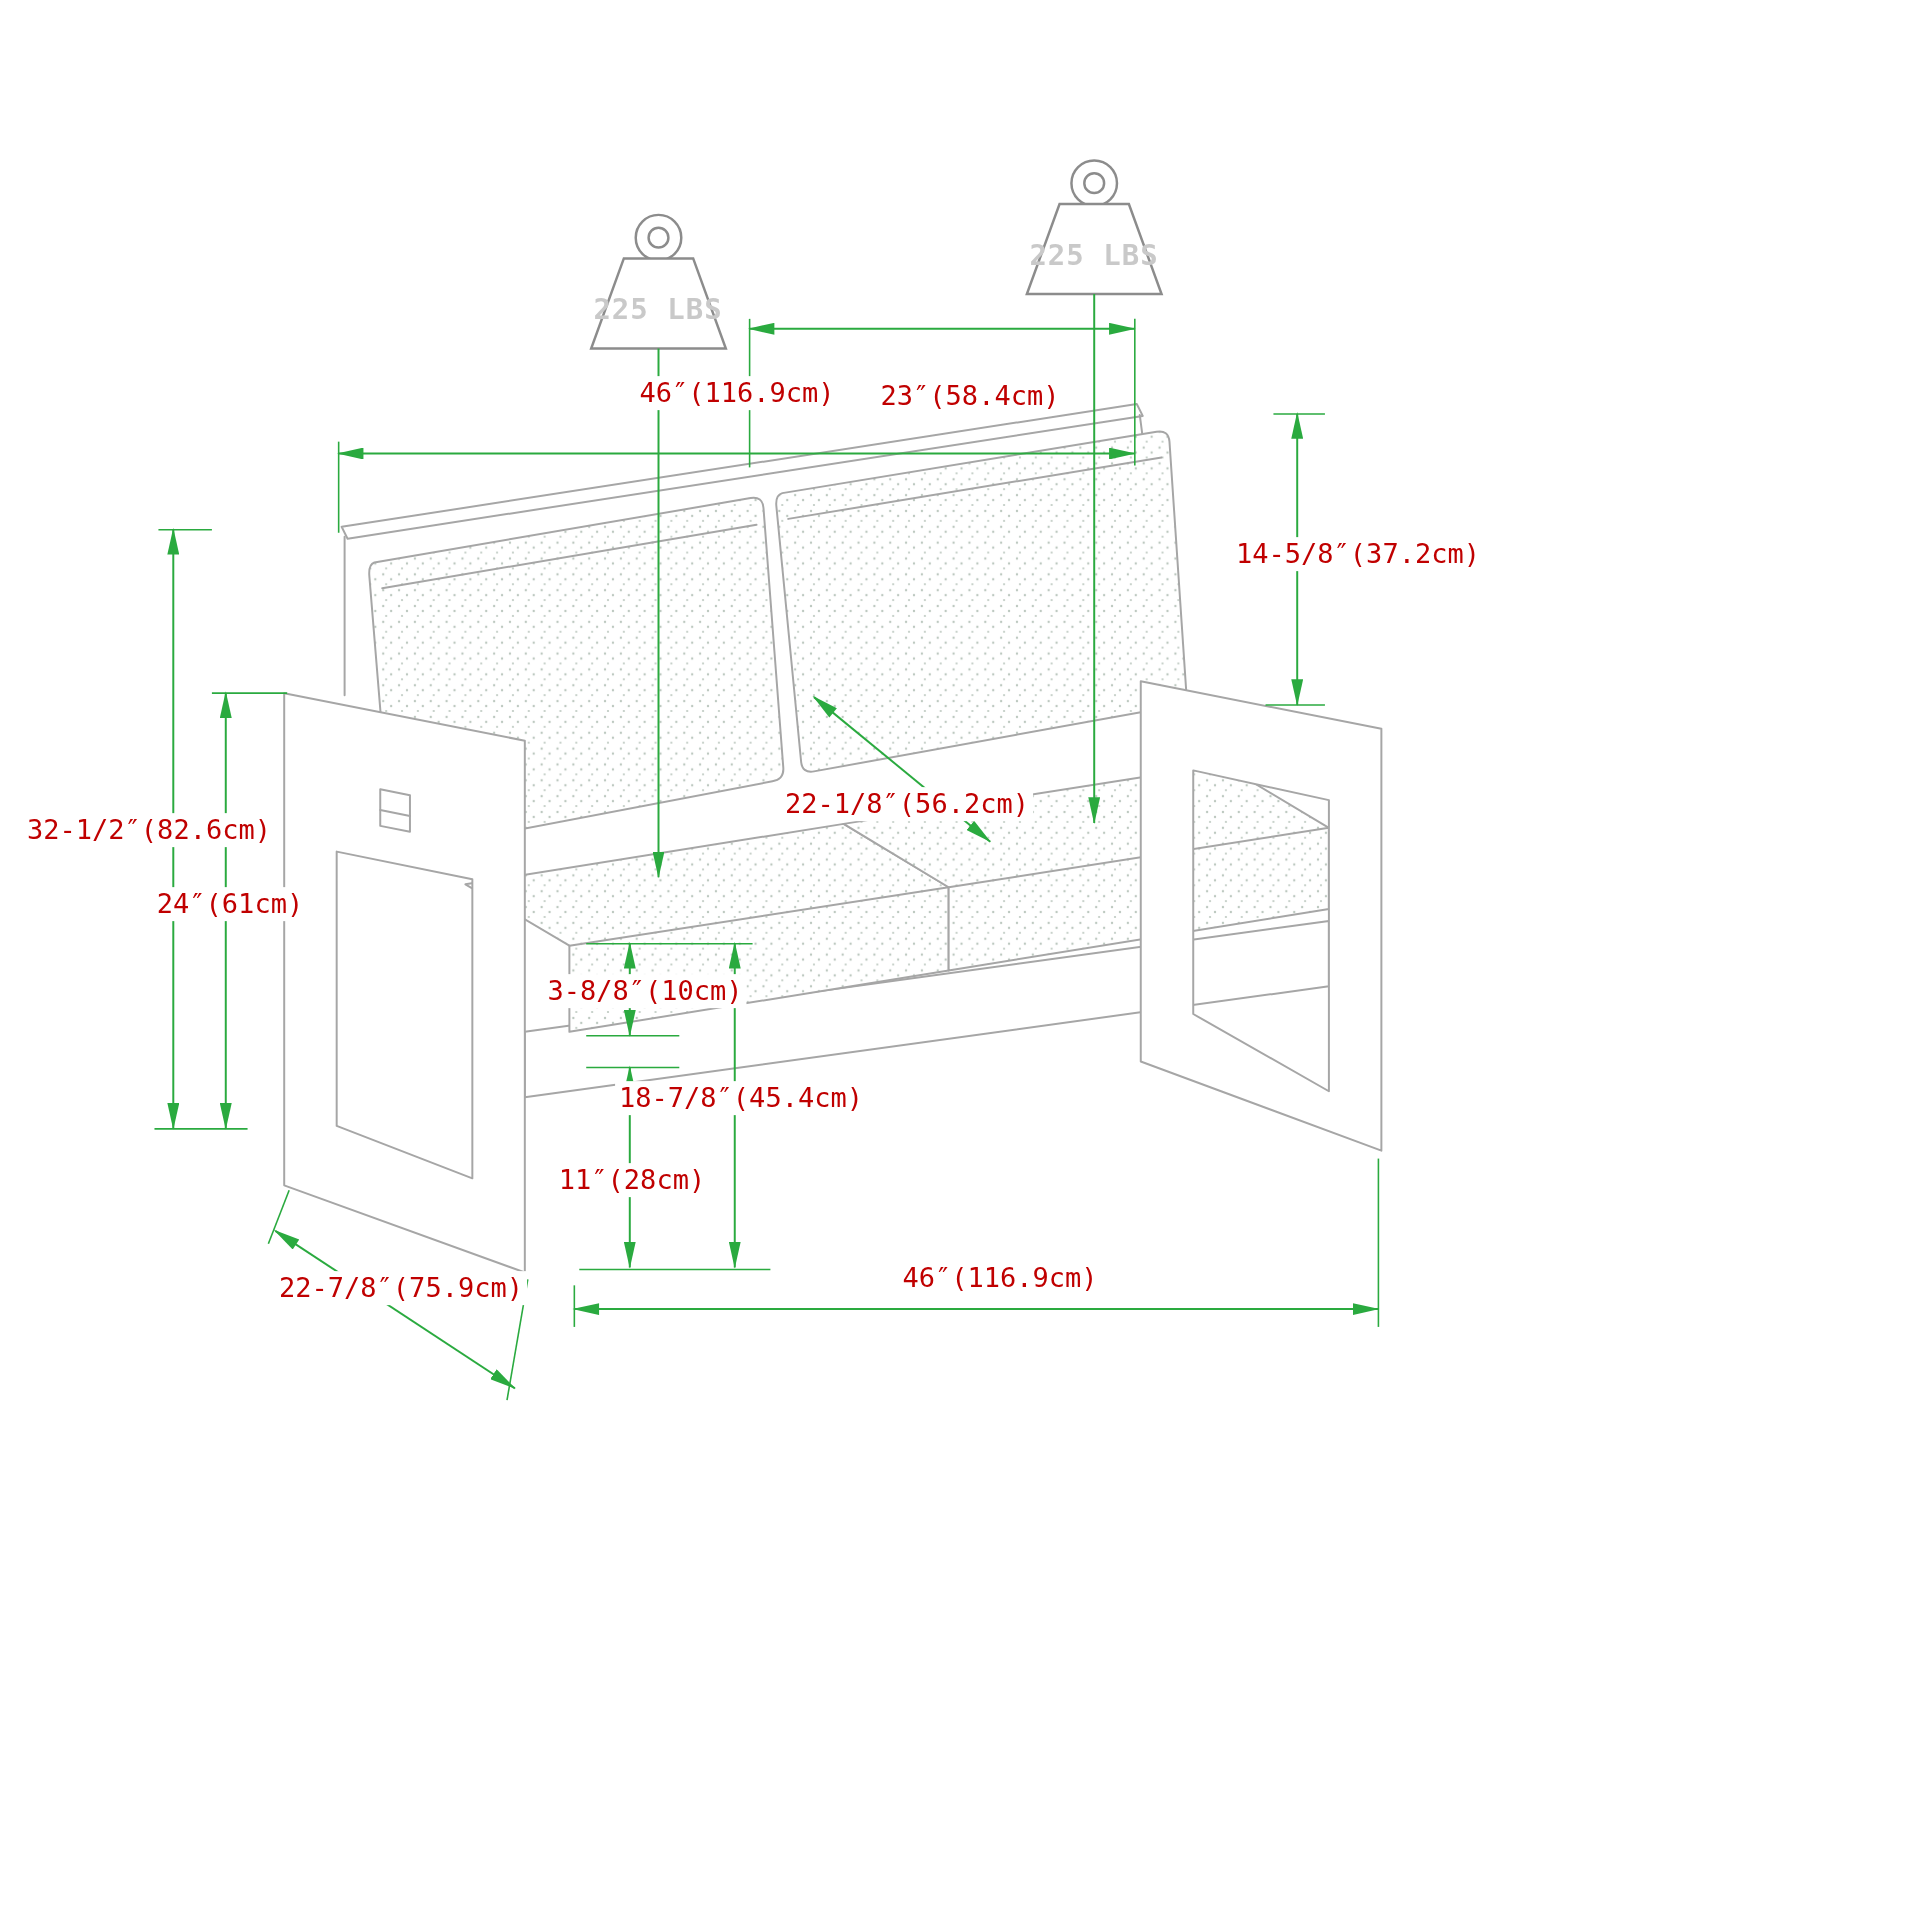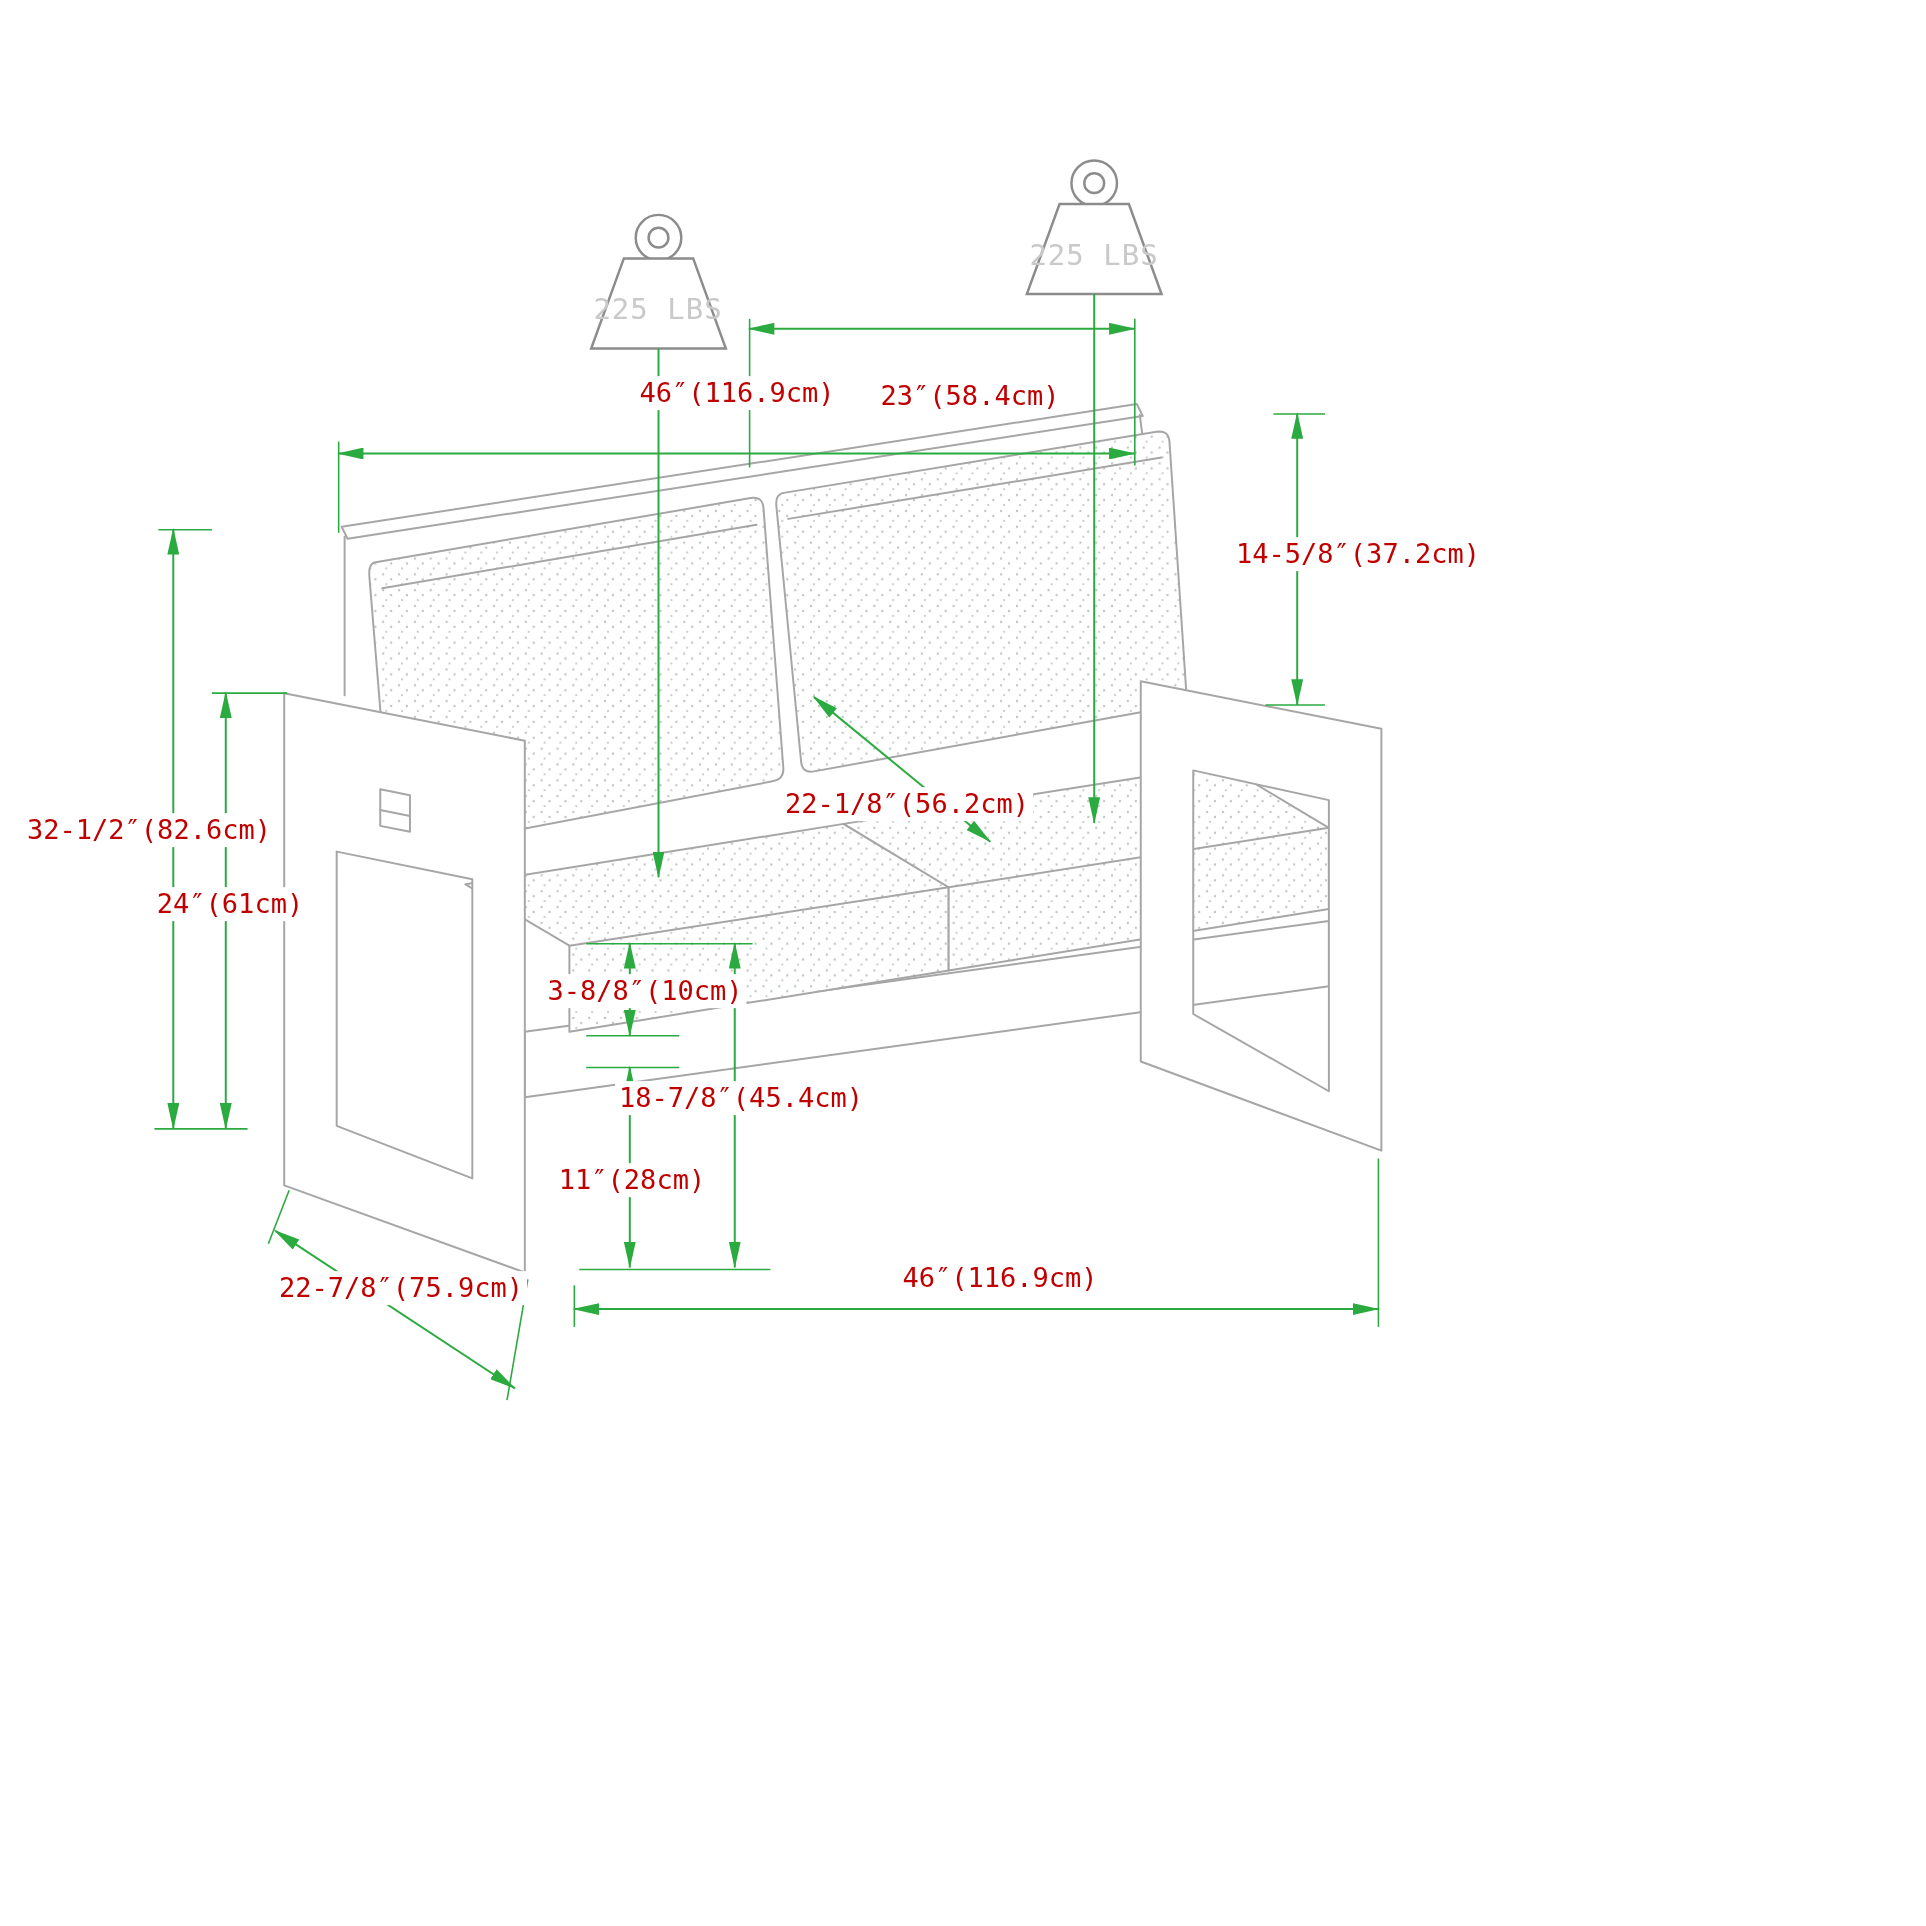--- a/index.html
+++ b/index.html
@@ -19,21 +19,21 @@
   marker path{fill:var(--dimension,#2aaa3f);}
   .wicon{stroke:var(--weight,#8c8c8c);stroke-width:2.5;fill:#fff;}
   
   .dim-label{
     position:absolute;transform:translate(-50%,-50%);
     color:var(--label,#c00000);background:#fff;padding:0 4px;
     font-size:27px;line-height:1.25;white-space:nowrap;
   }
   .weight-label{
     position:absolute;transform:translate(-50%,-50%);
-    color:var(--weight_text,#c9c9c9);font-weight:normal;font-size:29px;
+    color:var(--weight_text,#c9c9c9);font-weight:bold;font-size:29px;
     letter-spacing:1px;white-space:nowrap;
   }
 </style>
 </head>
 <body>
 
 <div class="canvas">
 
   <svg width="1927" height="1927" viewBox="0 0 1946 1946">
     <defs>

